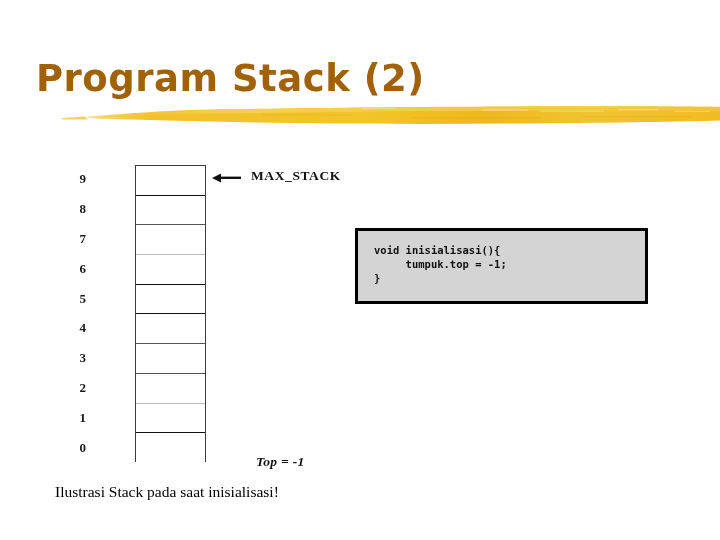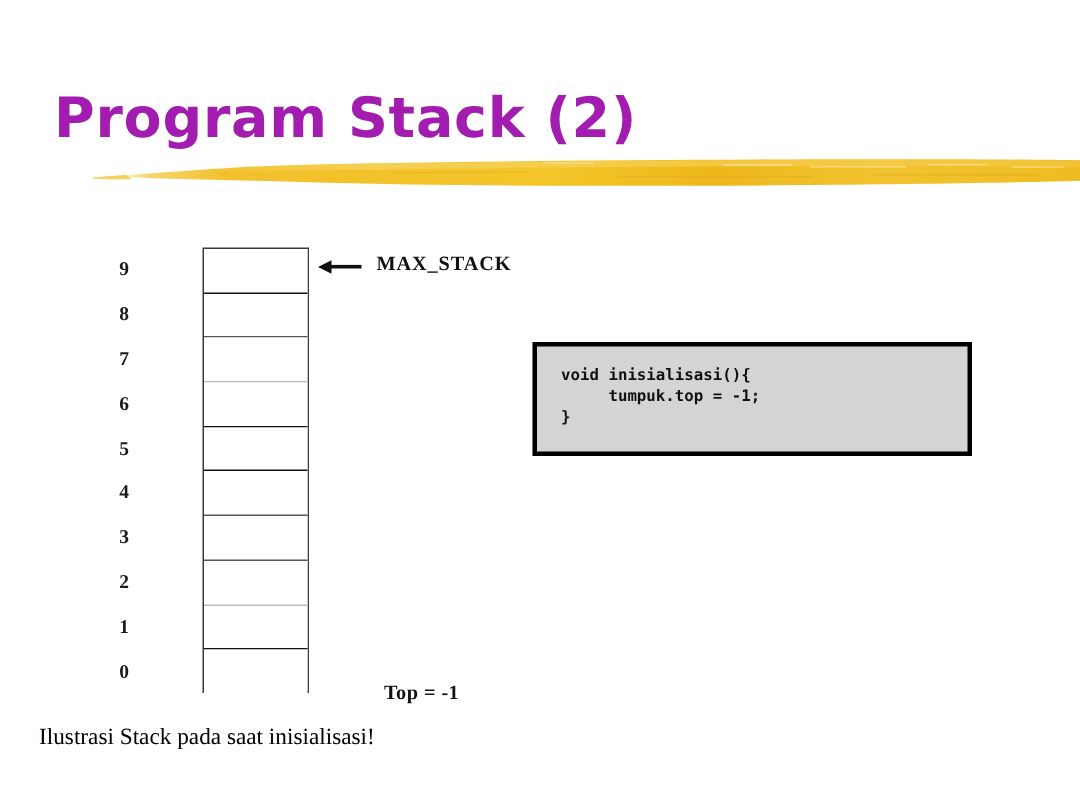--- a/index.html
+++ b/index.html
@@ -25,21 +25,21 @@
 
   
   #slide-title {
     position: absolute;
     left: 36px;
     top: 56px;
     font-family: "DejaVu Sans", sans-serif;
     font-size: 37px;
     font-weight: bold;
     letter-spacing: 0.5px;
-    color: #a21caf;
+    color: #a16207;
     line-height: 46px;
     white-space: nowrap;
   }
 
   
   #title-underline {
     position: absolute;
     left: 62px;
     top: 100px;
     width: 660px;
@@ -111,20 +111,21 @@
   #top-label {
     position: absolute;
     left: 256px;
     top: 454px;
     font-family: "Liberation Serif", serif;
     font-weight: bold;
     font-size: 13.5px;
     letter-spacing: 0.3px;
     color: #111111;
     white-space: nowrap;
+    font-style: italic;
   }
 
   
   #code-box {
     position: absolute;
     left: 355px;
     top: 228px;
     width: 293px;
     height: 76px;
     background: #d4d4d4;
@@ -138,21 +139,21 @@
     font-weight: bold;
     line-height: 14px;
     color: #111111;
     white-space: pre;
     margin: 0;
   }
 
   
   #caption {
     position: absolute;
-    left: 26px;
+    left: 55px;
     top: 483px;
     font-family: "Liberation Serif", serif;
     font-size: 15.5px;
     color: #000000;
     white-space: nowrap;
   }
 </style>
 </head>
 <body>
 

